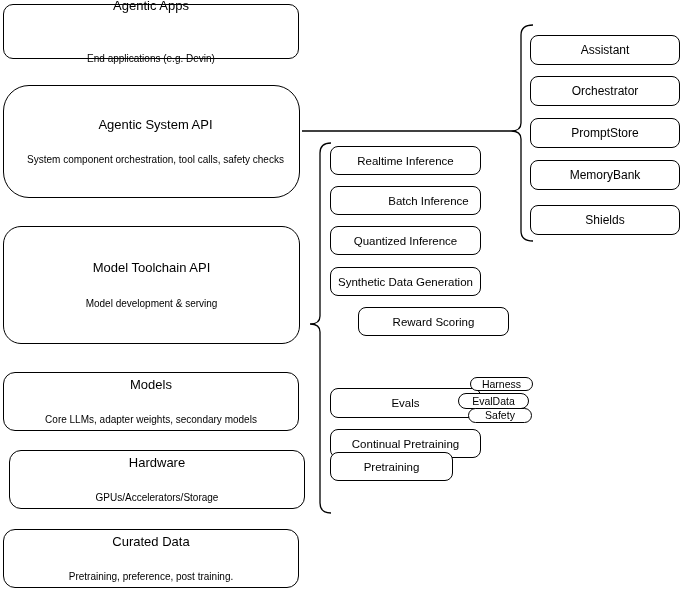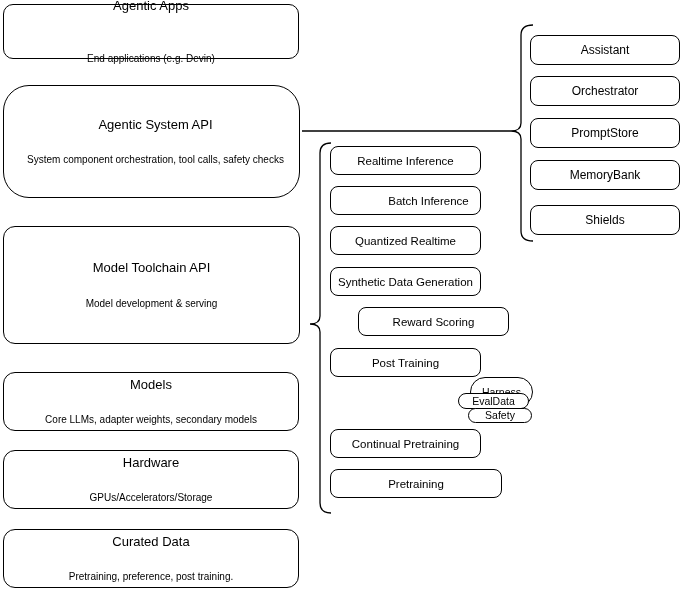--- a/index.html
+++ b/index.html
@@ -51,45 +51,45 @@
     font-size:10.5px;
     line-height:1;
     white-space:nowrap;
     z-index:4;
   }
   svg.wires{position:absolute;left:0;top:0;z-index:1;}
 
   
   .n0{left:3px;top:4px;width:296px;height:55px;border-radius:10px;gap:18px;}
   .n1{left:3px;top:85px;width:297px;height:113px;border-radius:26px;padding-left:8px;}
-  .n2{left:3px;top:226px;width:297px;height:118px;border-radius:12px;}
+  .n2{left:3px;top:226px;width:297px;height:118px;border-radius:18px;}
   .n3{left:3px;top:372px;width:296px;height:59px;border-radius:12px;}
-  .n4{left:3px;top:450px;width:296px;height:59px;border-radius:12px;}
+  .n4{left:9px;top:450px;width:296px;height:59px;border-radius:12px;}
   .n5{left:3px;top:529px;width:296px;height:59px;border-radius:12px;}
 
   
   .m0{left:330px;top:146px;width:151px;height:29px;}
   .m1{left:330px;top:186px;width:151px;height:29px;padding-left:46px;}
   .m2{left:330px;top:226px;width:151px;height:29px;}
   .m3{left:330px;top:267px;width:151px;height:29px;}
   .m4{left:330px;top:307px;width:151px;height:29px;margin-left:28px;}
   .m5{left:330px;top:348px;width:151px;height:29px;}
   .m6{left:330px;top:388px;width:151px;height:30px;}
   .m7{left:330px;top:429px;width:151px;height:29px;}
-  .m8{left:330px;top:469px;width:172px;height:29px;}
+  .m8{left:330px;top:452px;width:123px;height:29px;}
 
   
   .r0{left:530px;top:35px;width:150px;height:30px;font-size:12px;}
   .r1{left:530px;top:76px;width:150px;height:30px;font-size:12px;}
   .r2{left:530px;top:118px;width:150px;height:30px;font-size:12px;}
   .r3{left:530px;top:160px;width:150px;height:30px;font-size:12px;}
   .r4{left:530px;top:205px;width:150px;height:30px;font-size:12px;text-align:right;}
 
   
-  .p0{left:470px;top:377px;width:63px;height:30px;}
+  .p0{left:470px;top:377px;width:63px;height:14px;}
   .p1{left:458px;top:393px;width:71px;height:16px;}
   .p2{left:468px;top:408px;width:64px;height:15px;}
 </style>
 </head>
 <body>
 
 <div id="canvas">
 
   <svg class="wires" width="682" height="591" viewBox="0 0 682 591">
     <path d="M302 131 L511 131" stroke="#000" stroke-width="1.3" fill="none"></path>
@@ -117,24 +117,24 @@
     <div class="title">Hardware</div>
     <div class="subtitle">GPUs/Accelerators/Storage</div>
   </div>
   <div class="node n5">
     <div class="title">Curated Data</div>
     <div class="subtitle">Pretraining, preference, post training.</div>
   </div>
 
   <div class="chip m0">Realtime Inference</div>
   <div class="chip m1">Batch Inference</div>
-  <div class="chip m2">Quantized Realtime</div>
+  <div class="chip m2">Quantized Inference</div>
   <div class="chip m3">Synthetic Data Generation</div>
   <div class="chip m4">Reward Scoring</div>
-  <div class="chip m5">Post Training</div>
+  <div class="chip m6">Evals</div>
   <div class="chip m7">Continual Pretraining</div>
   <div class="chip m8">Pretraining</div>
 
   <div class="pill p0">Harness</div>
   <div class="pill p1">EvalData</div>
   <div class="pill p2">Safety</div>
 
   <div class="chip r0">Assistant</div>
   <div class="chip r1">Orchestrator</div>
   <div class="chip r2">PromptStore</div>

